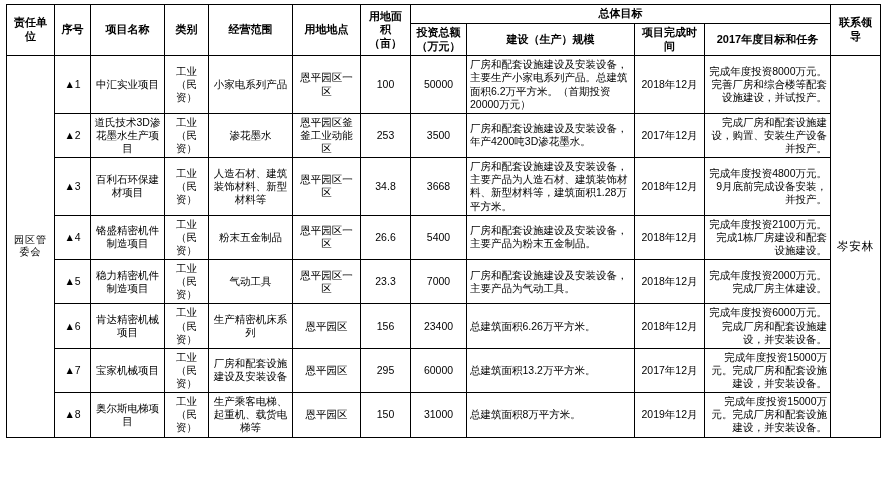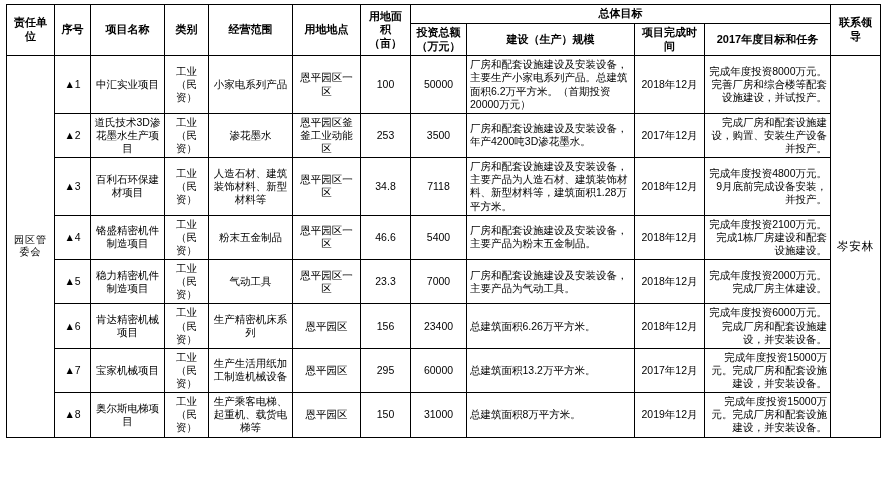--- a/index.html
+++ b/index.html
@@ -107,32 +107,32 @@
         <td>2017年12月</td>
         <td class="goal">完成厂房和配套设施建设，购置、安装生产设备并投产。</td>
       </tr>
       <tr>
         <td class="seq">▲3</td>
         <td>百利石环保建材项目</td>
         <td>工业（民资）</td>
         <td>人造石材、建筑装饰材料、新型材料等</td>
         <td>恩平园区一区</td>
         <td class="num">34.8</td>
-        <td class="num">7118</td>
+        <td class="num">3668</td>
         <td class="scale">厂房和配套设施建设及安装设备，主要产品为人造石材、建筑装饰材料、新型材料等，建筑面积1.28万平方米。</td>
         <td>2018年12月</td>
         <td class="goal">完成年度投资4800万元。9月底前完成设备安装，并投产。</td>
       </tr>
       <tr>
         <td class="seq">▲4</td>
         <td>铬盛精密机件制造项目</td>
         <td>工业（民资）</td>
         <td>粉末五金制品</td>
         <td>恩平园区一区</td>
-        <td class="num">46.6</td>
+        <td class="num">26.6</td>
         <td class="num">5400</td>
         <td class="scale">厂房和配套设施建设及安装设备，主要产品为粉末五金制品。</td>
         <td>2018年12月</td>
         <td class="goal">完成年度投资2100万元。完成1栋厂房建设和配套设施建设。</td>
       </tr>
       <tr>
         <td class="seq">▲5</td>
         <td>稳力精密机件制造项目</td>
         <td>工业（民资）</td>
         <td>气动工具</td>
@@ -152,21 +152,21 @@
         <td class="num">156</td>
         <td class="num">23400</td>
         <td class="scale">总建筑面积6.26万平方米。</td>
         <td>2018年12月</td>
         <td class="goal">完成年度投资6000万元。完成厂房和配套设施建设，并安装设备。</td>
       </tr>
       <tr>
         <td class="seq">▲7</td>
         <td>宝家机械项目</td>
         <td>工业（民资）</td>
-        <td>生产生活用纸加工制造机械设备</td>
+        <td>厂房和配套设施建设及安装设备</td>
         <td>恩平园区</td>
         <td class="num">295</td>
         <td class="num">60000</td>
         <td class="scale">总建筑面积13.2万平方米。</td>
         <td>2017年12月</td>
         <td class="goal">完成年度投资15000万元。完成厂房和配套设施建设，并安装设备。</td>
       </tr>
       <tr>
         <td class="seq">▲8</td>
         <td>奥尔斯电梯项目</td>

